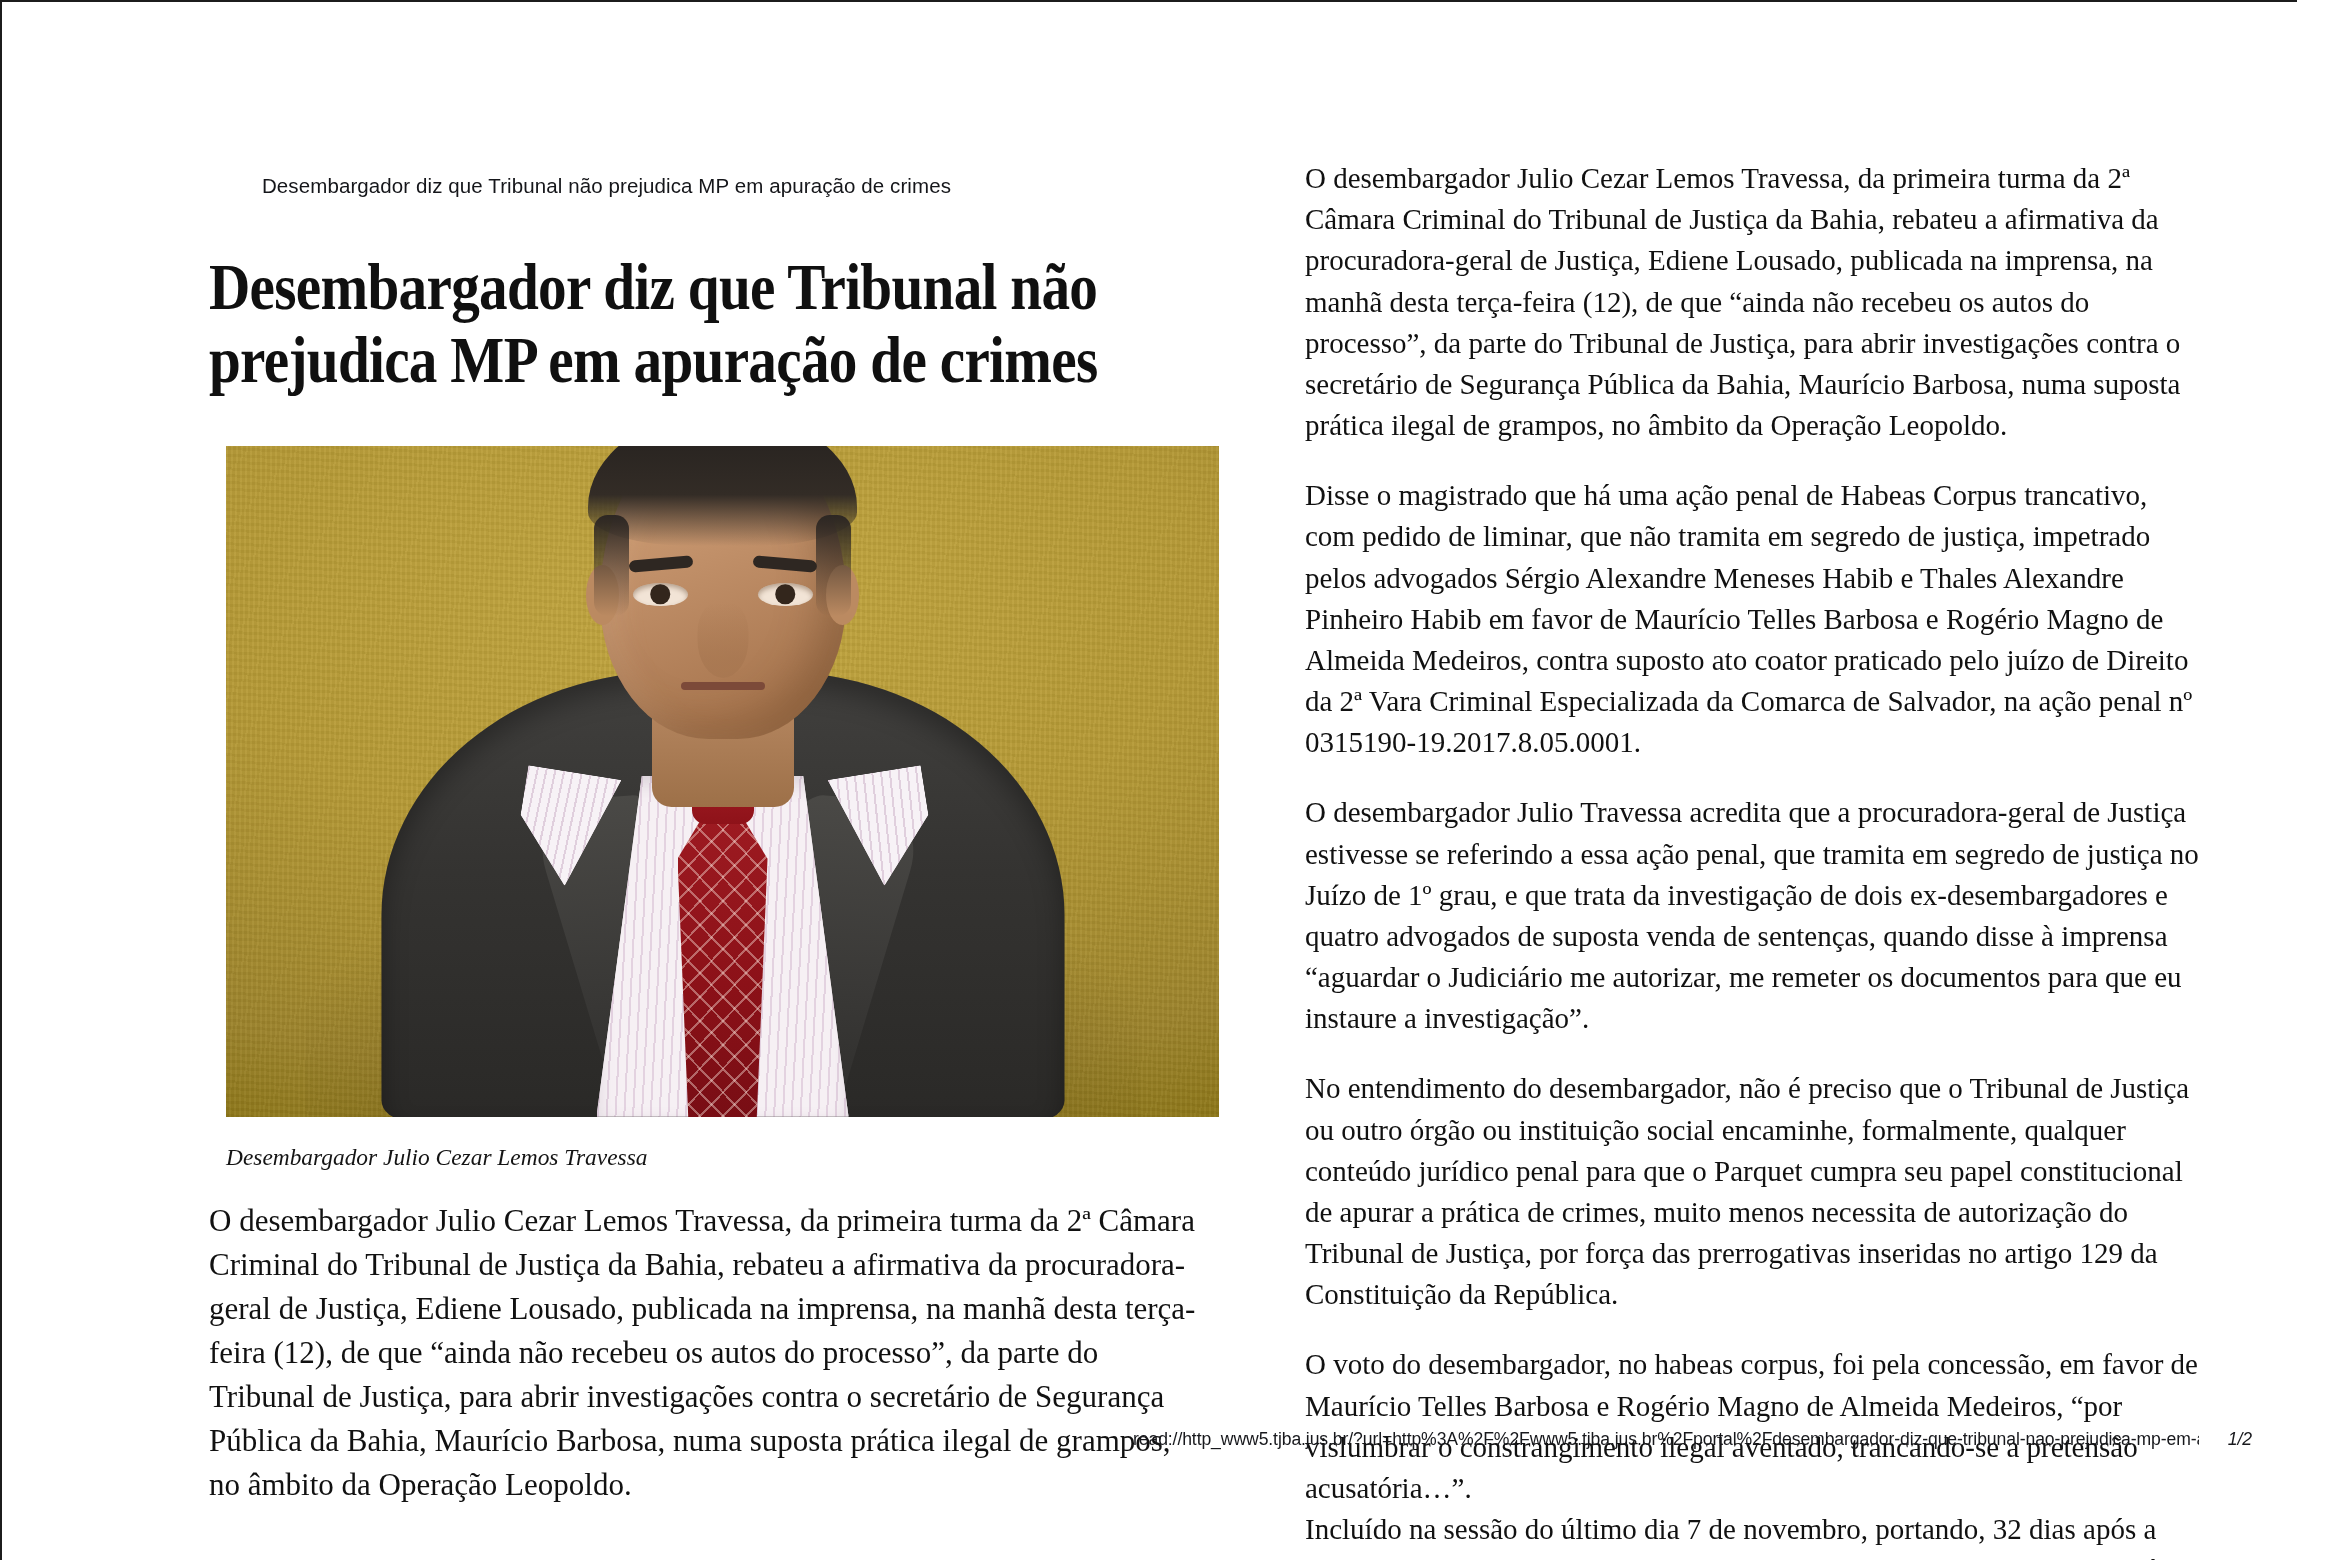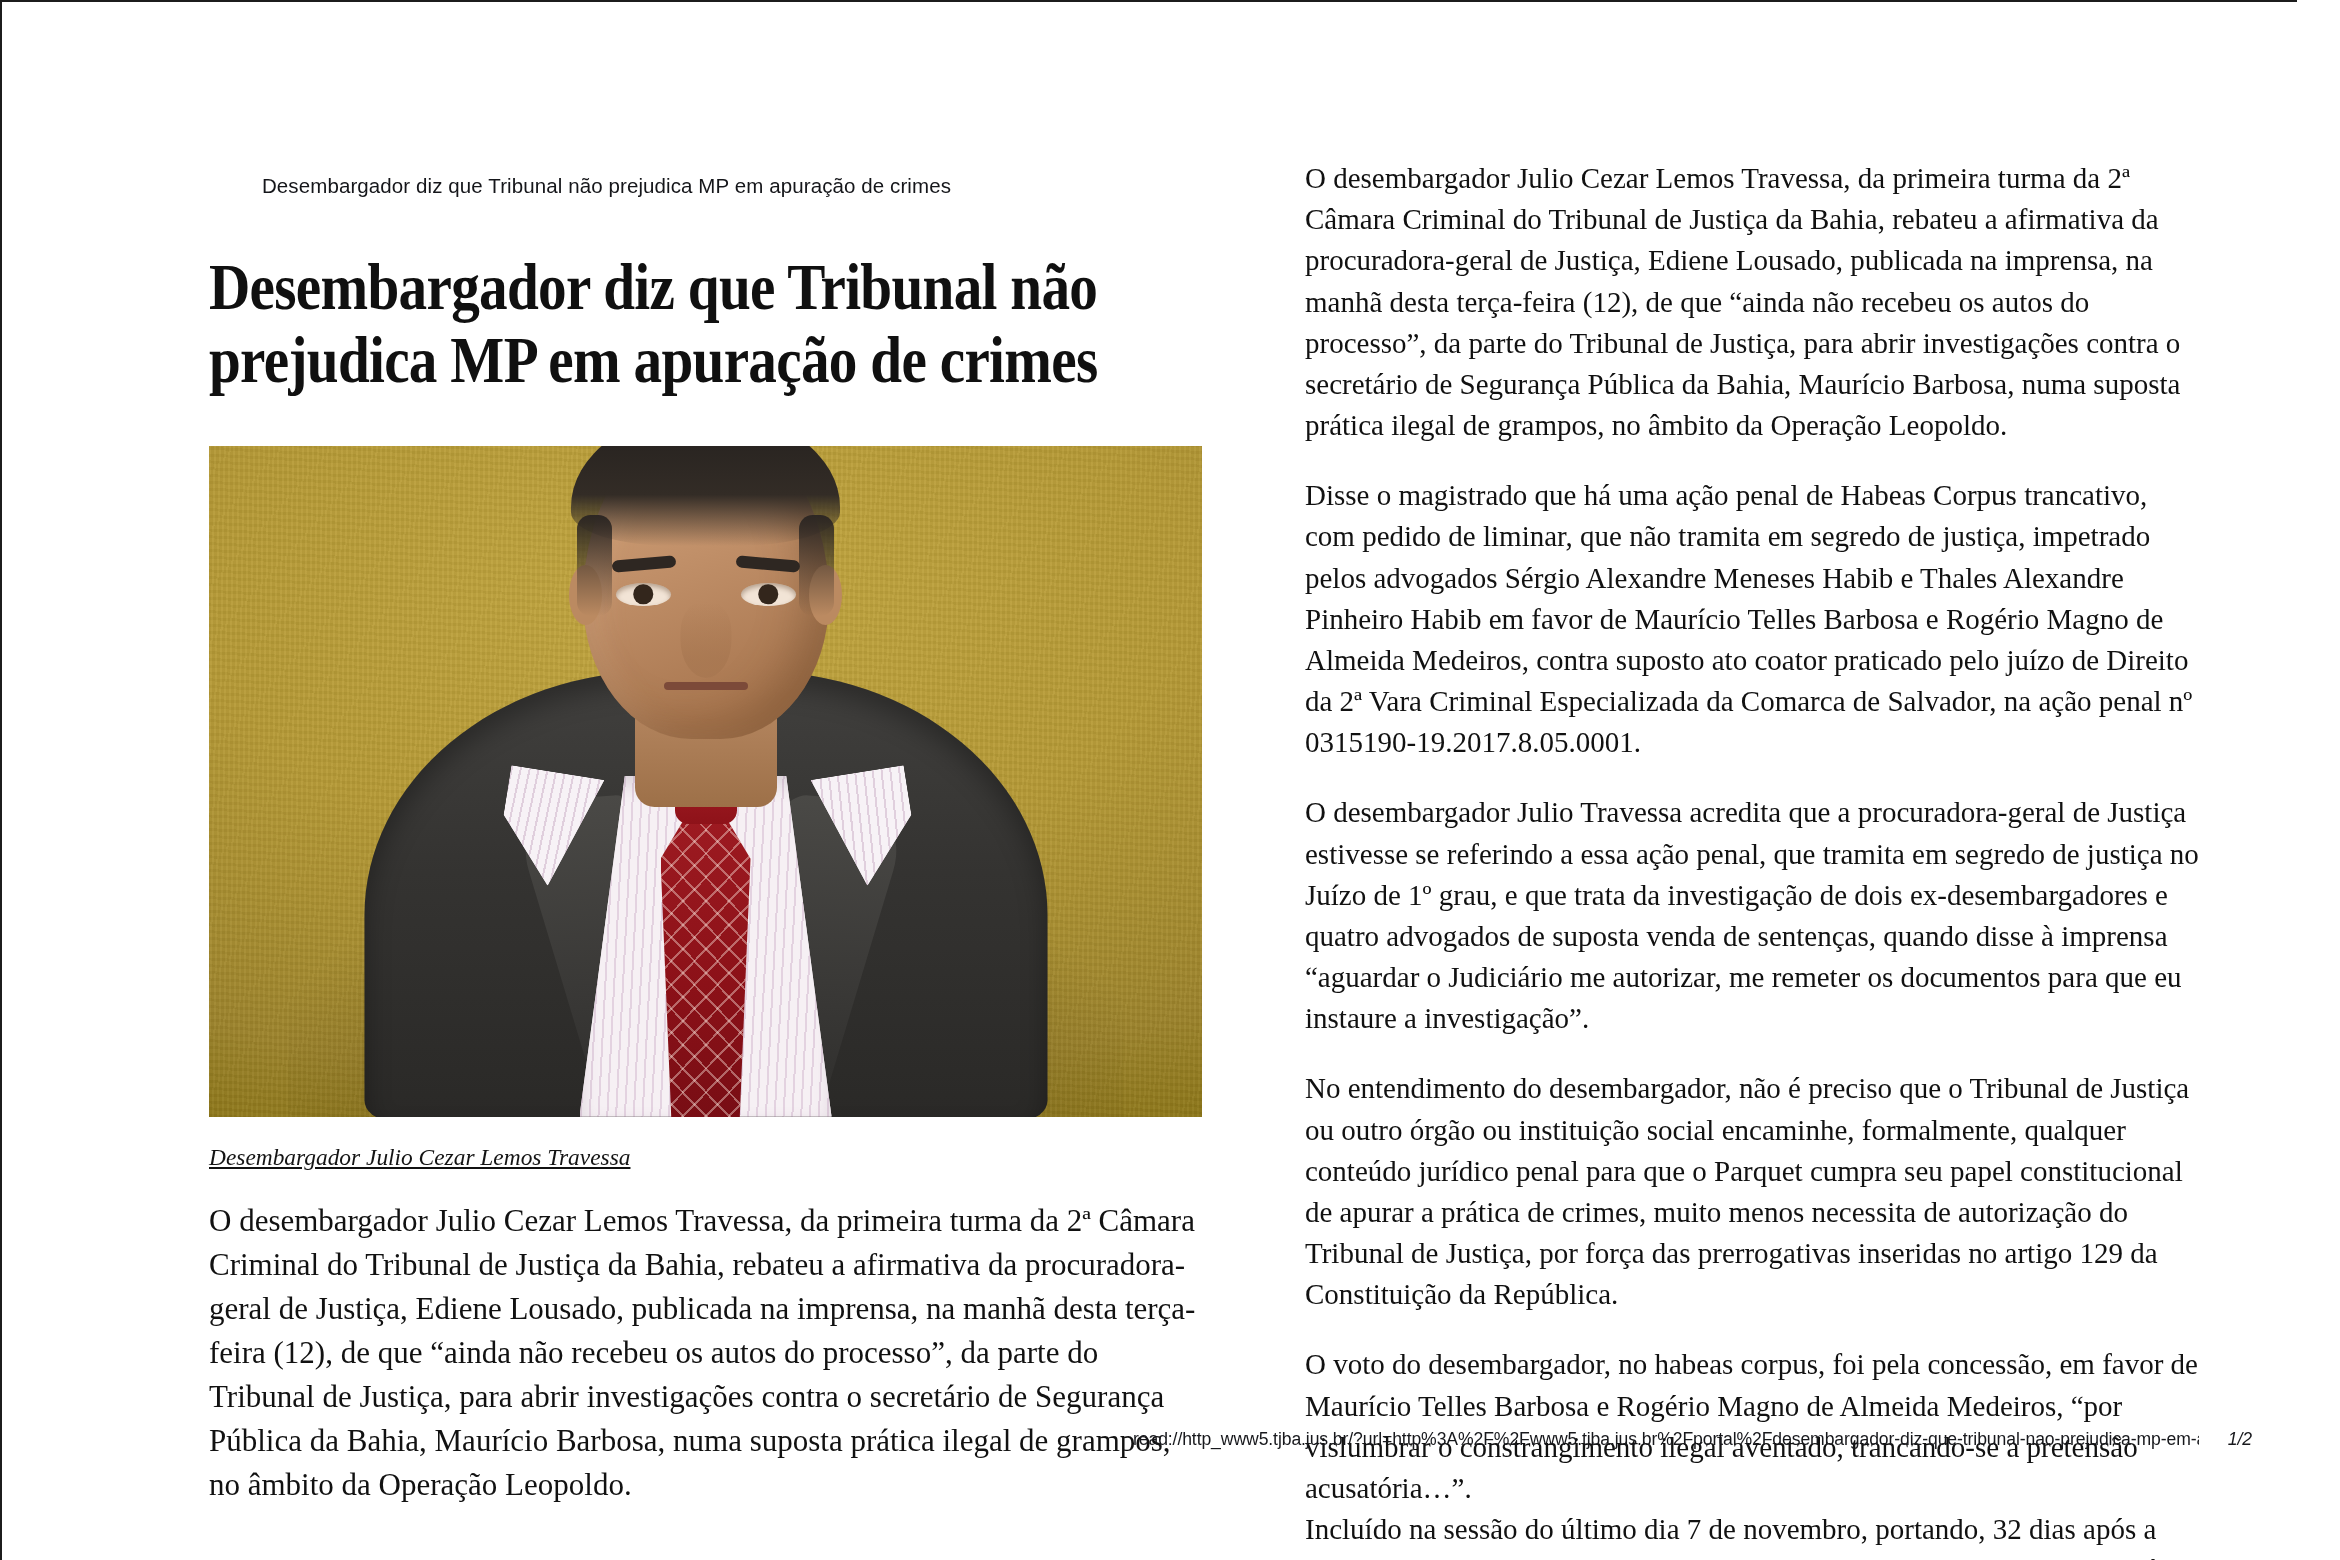--- a/index.html
+++ b/index.html
@@ -361,21 +361,21 @@
 <body>
 
 <div id="page">
 
   <div id="print-header">Desembargador diz que Tribunal não prejudica MP em apuração de crimes</div>
 
   <div id="col-left">
 
     <h1 id="headline">Desembargador diz que Tribunal não prejudica MP em apuração de crimes</h1>
 
-    <figure style="margin:0;text-decoration:underline;">
+    <figure style="margin:17px;">
       <div id="photo-frame" aria-label="Retrato do desembargador Julio Cezar Lemos Travessa">
         <div class="wall"></div>
         <div class="wall-shadow"></div>
 
         <div class="jacket">
           <div class="lapel-l"></div>
           <div class="lapel-r"></div>
         </div>
 
         <div class="shirt"></div>

